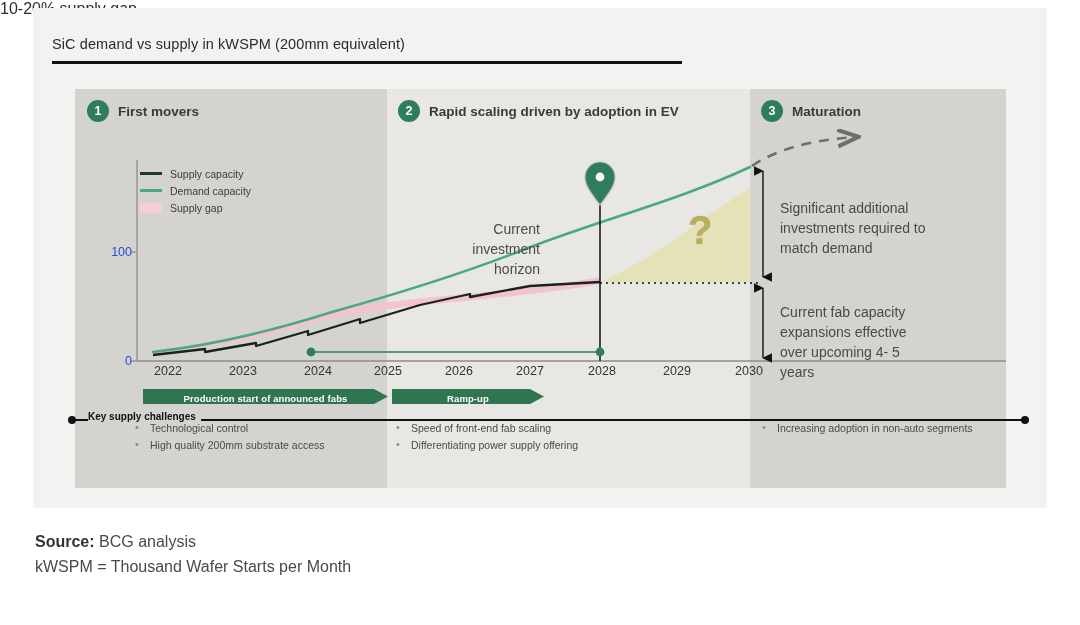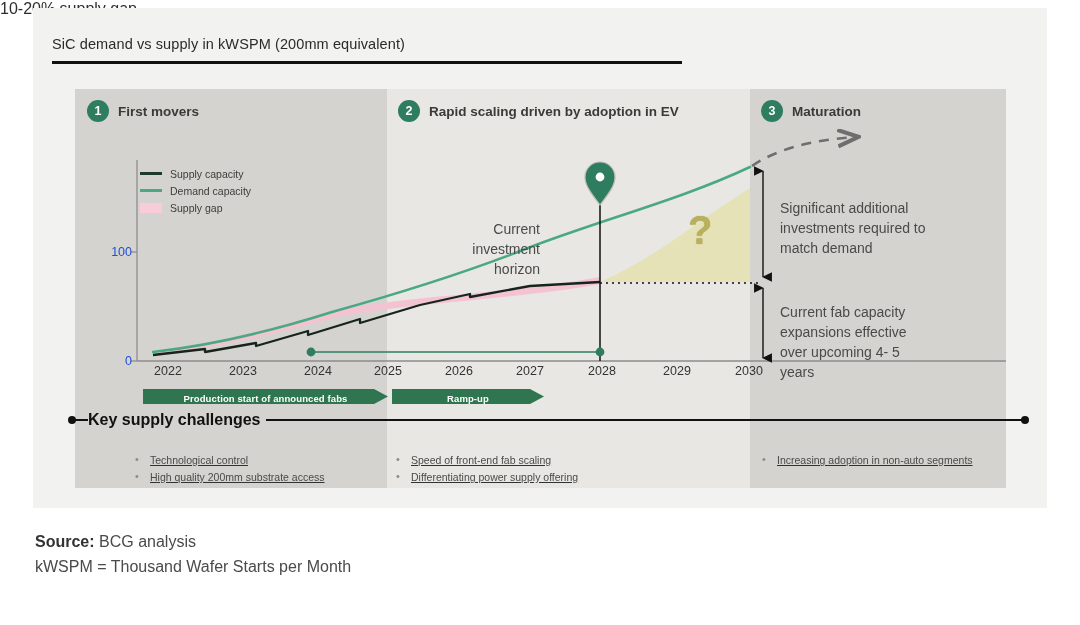--- a/index.html
+++ b/index.html
@@ -100,32 +100,32 @@
     text-shadow:0 0 1px #a39a4d;
   }
 
   
   #kc-dot {
     position:absolute; left:68px; top:416px; width:8px; height:8px;
     border-radius:50%; background:#111;
   }
   #kc-label {
     position:absolute; left:88px; top:411px;
-    font-size:16px; font-weight:bold; color:#111; white-space:nowrap;
+    font-size:10px; font-weight:bold; color:#111; white-space:nowrap;
     background:#d4d3cf; padding-right:5px; z-index:3;
   }
   #kc-rule {
     position:absolute; left:72px; top:419px; width:953px; height:2px;
     background:#111; z-index:1;
   }
   #kc-dot2 {
     position:absolute; left:1021px; top:416px; width:8px; height:8px;
     border-radius:50%; background:#111;
   }
-  .bullets { position:absolute; top:452px;text-decoration:underline; }
+  .bullets { position:absolute; top:420px; }
   #b1 { left:135px; }
   #b2 { left:396px; }
   #b3 { left:762px; }
   .bullets ul { list-style:none; }
   .bullets li {
     font-size:10.5px; color:#4a4a4a; line-height:1.62;
     padding-left:15px; position:relative; white-space:nowrap;
   }
   .bullets li:before {
     content:"•"; position:absolute; left:0; top:-1px;

